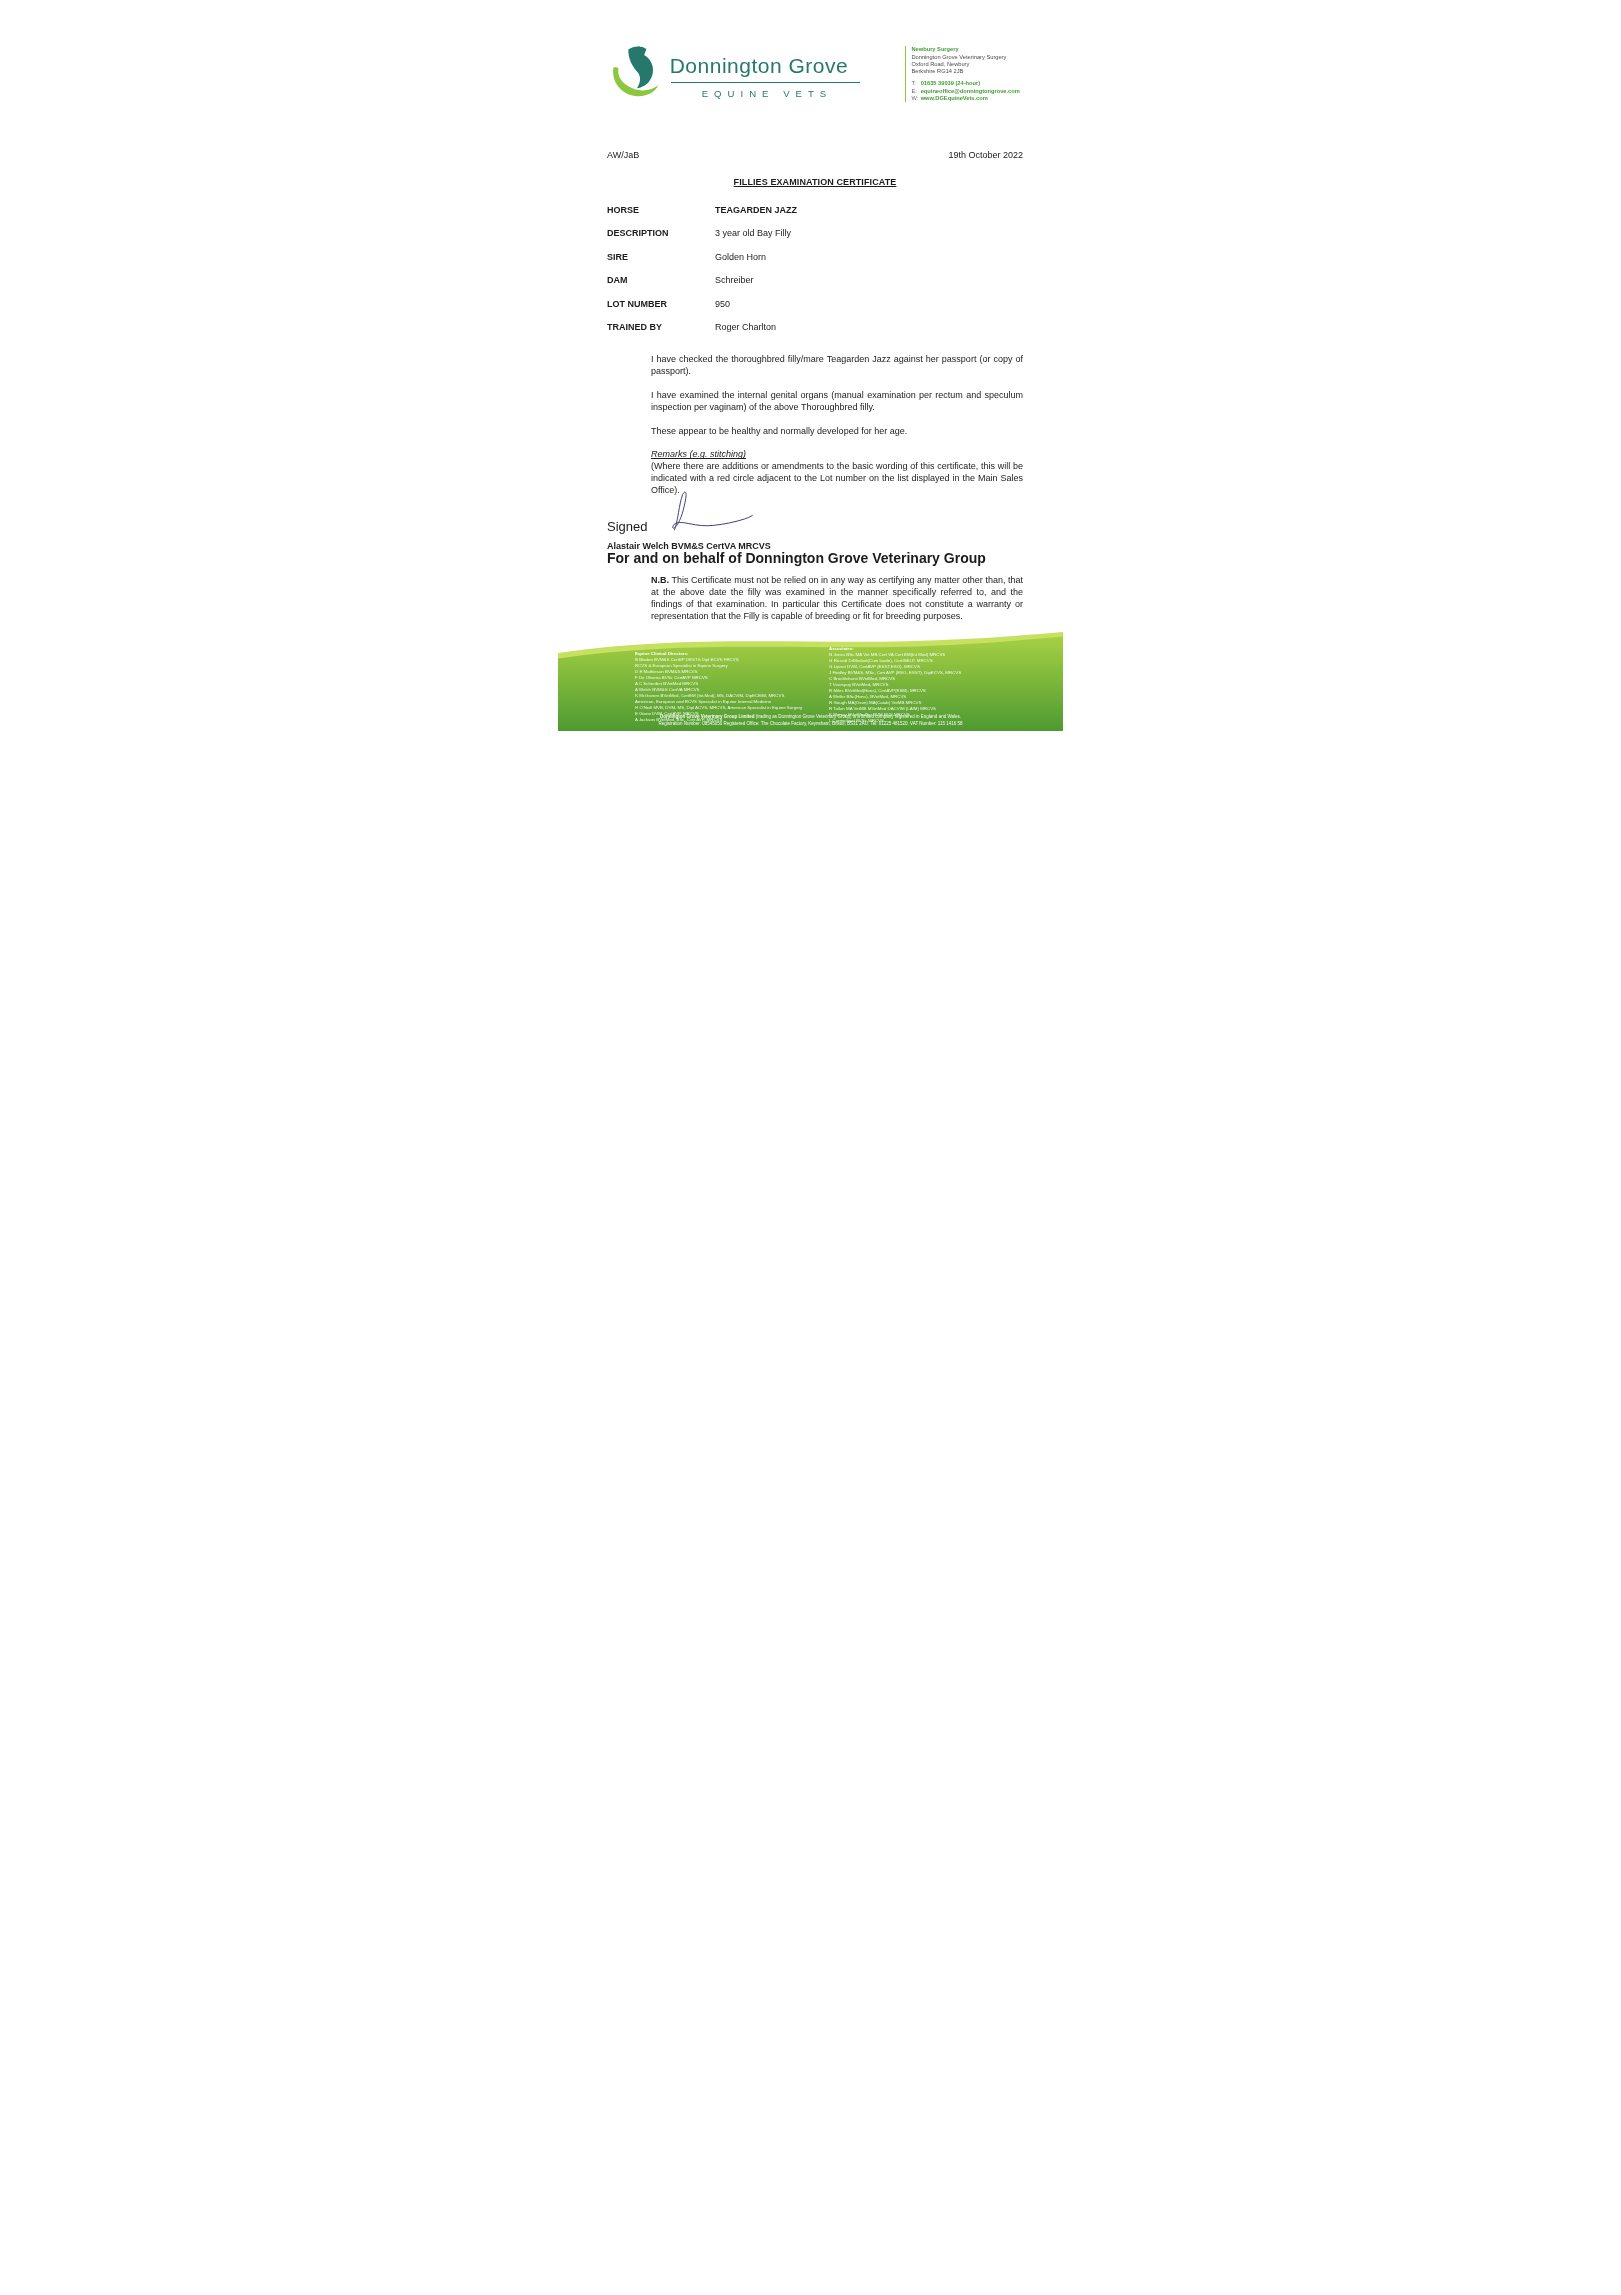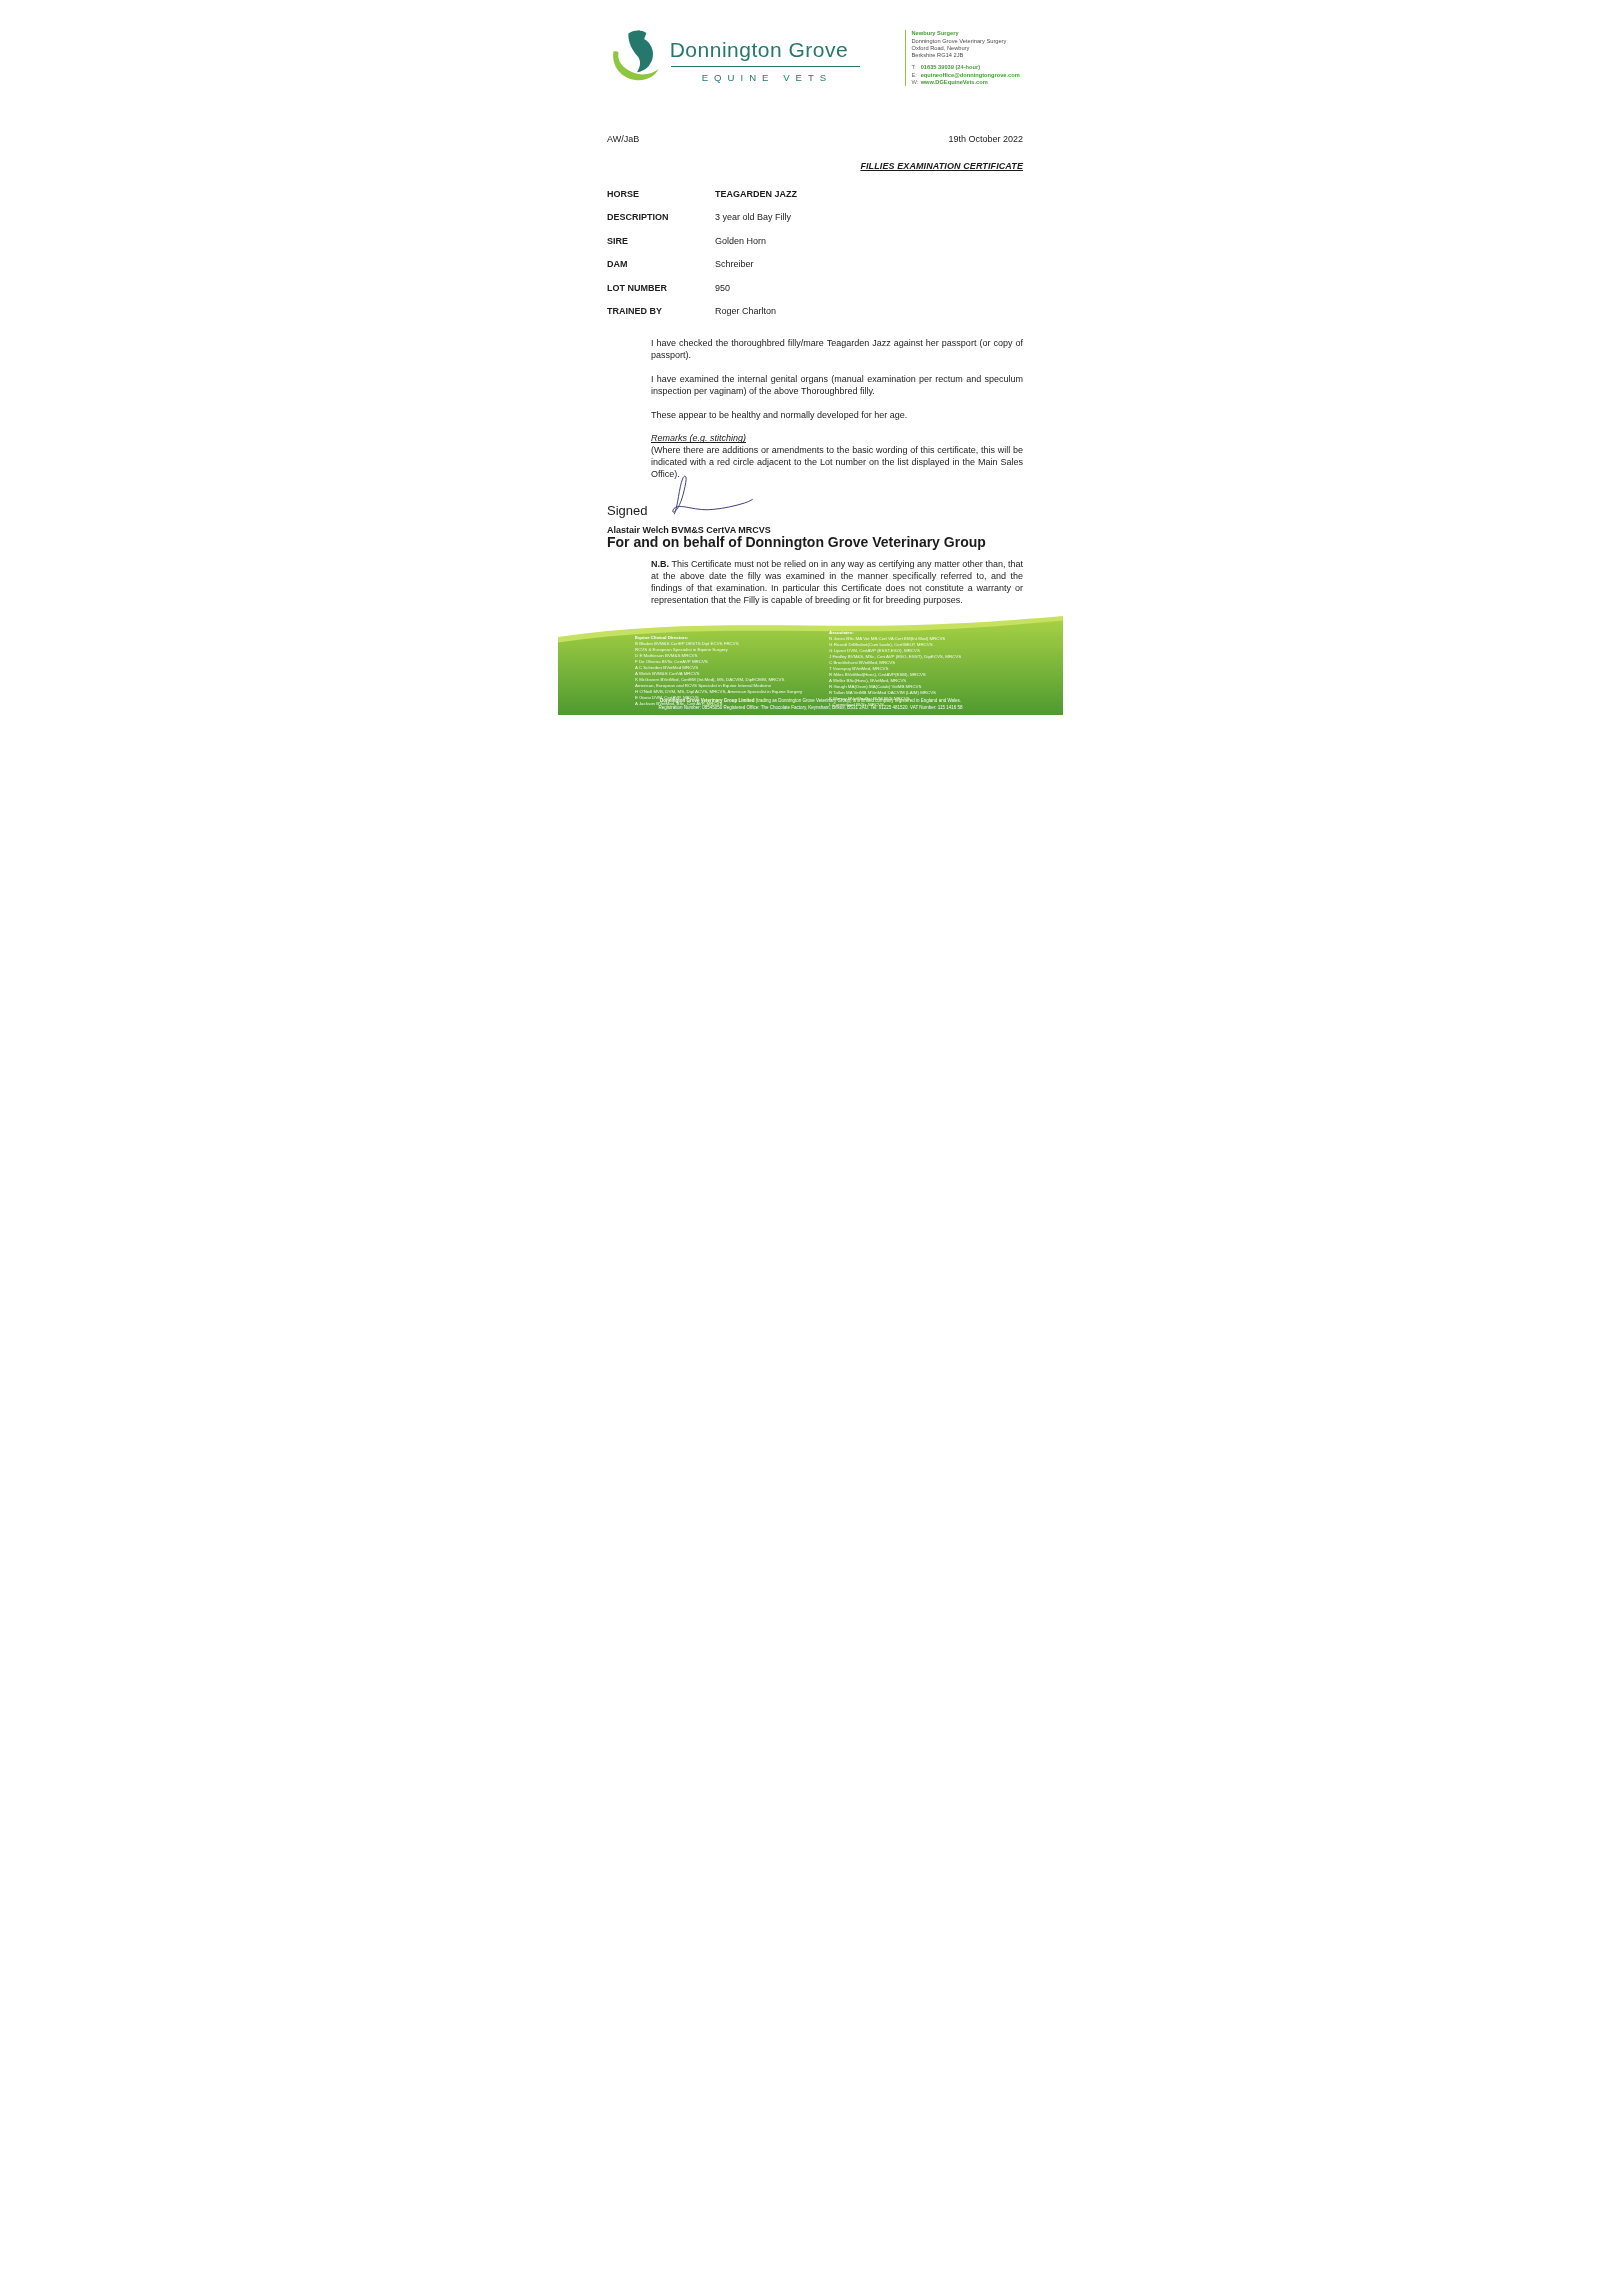--- a/index.html
+++ b/index.html
@@ -1,39 +1,39 @@
 <!DOCTYPE html>
 <html style="--brand-teal: #26786c; --brand-green: #8dc63f; --contact-green: #439b35; --footer-top: #a6d044; --footer-bottom: #4e9a31; --footer-accent: #c6e060; --signature-ink: #3f3f7a;font-size:7.3px"><head>
 <meta charset="utf-8">
 <title>Fillies Examination Certificate</title>
 <style>
   * { margin:0; padding:0; box-sizing:border-box; }
   html,body { background:#ffffff; }
   body { font-family:"Liberation Sans", sans-serif; color:#1c1c1c; }
-  .page { position:relative; width:505px; height:715px; margin:0 auto; background:#fff; overflow:hidden; }
+  .page { position:relative; width:505px; height:715px; margin:16px auto; background:#fff; overflow:hidden; }
   .content { padding:28.5px 40px 0 49px; }
 
   
   .header { display:flex; justify-content:space-between; align-items:flex-start; }
   .brand { display:flex; align-items:flex-start; gap:3.7px; }
   .logo svg { width:59px; height:56px; display:block; }
   .brand-text { padding-top:9.2px; }
   .brand-name { font-size:21px; color:var(--brand-teal,#26786c); letter-spacing:0.5px; font-weight:400; }
   .brand-rule { height:1.4px; background:var(--brand-teal,#26786c); margin:4.1px 0 4.6px 1.4px; width:189px; }
   .brand-tagline { font-size:9.6px; color:var(--brand-teal,#26786c); letter-spacing:6px; padding-left:32px; font-weight:500; }
   .contact { border-left:1.8px solid var(--brand-green,#8dc63f); padding-left:5.5px; font-size:5.7px; line-height:7.3px; color:#4c4c4c; margin-top:1.8px; width:118px; }
   .contact-surgery { color:var(--contact-green,#439b35); font-weight:bold; }
   .contact-spacer { height:5px; }
   .contact-row { display:flex; gap:3.2px; }
   .clabel { color:#6a6a6a; width:6px; flex:none; }
   .cvalue { color:var(--contact-green,#439b35); font-weight:bold; }
 
   
   .ref-row { display:flex; justify-content:space-between; margin-top:48px; font-size:9px; line-height:10.6px; }
-  .title { text-align:right; font-size:9px; font-weight:bold; text-decoration:underline; text-underline-offset:1.4px; margin-top:16.5px; line-height:11px; letter-spacing:0.1px;font-style:italic; }
+  .title { text-align:center; font-size:9px; font-weight:bold; text-decoration:underline; text-underline-offset:1.4px; margin-top:16.5px; line-height:11px; letter-spacing:0.1px; }
   .details { margin-top:16.5px; }
   .detail-row { display:flex; margin-bottom:12.4px; font-size:9px; line-height:11px; }
   .dlabel { font-weight:bold; width:108px; flex:none; }
   .dvalue.strong { font-weight:bold; }
   .para { font-size:9px; line-height:12px; text-align:justify; margin-top:12px;padding-left:44px; }
   .first-para { margin-top:20px; }
   .remarks-head { text-decoration:underline; text-underline-offset:1.4px; text-align:left; margin-top:11.5px;font-style:italic; }
   .remarks-body { margin-top:0; }
   .signed-block { position:relative; margin-top:8.3px; height:33px; font-size:13px; }
   .signed-label { position:absolute; left:0; bottom:3.7px; }

